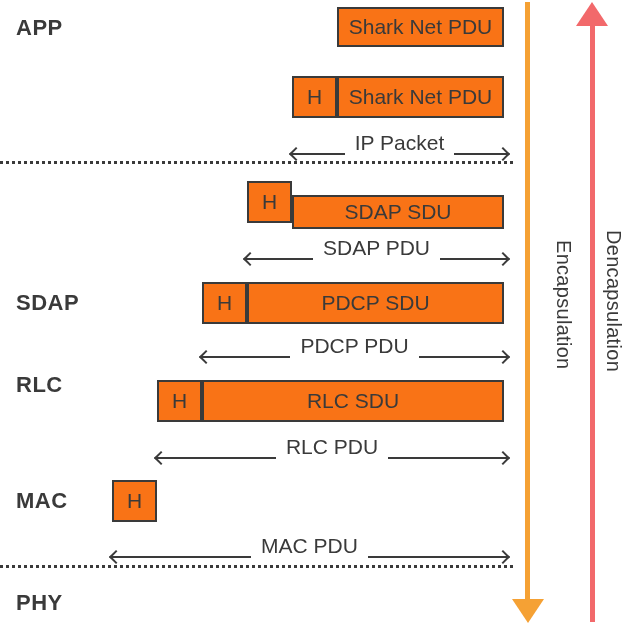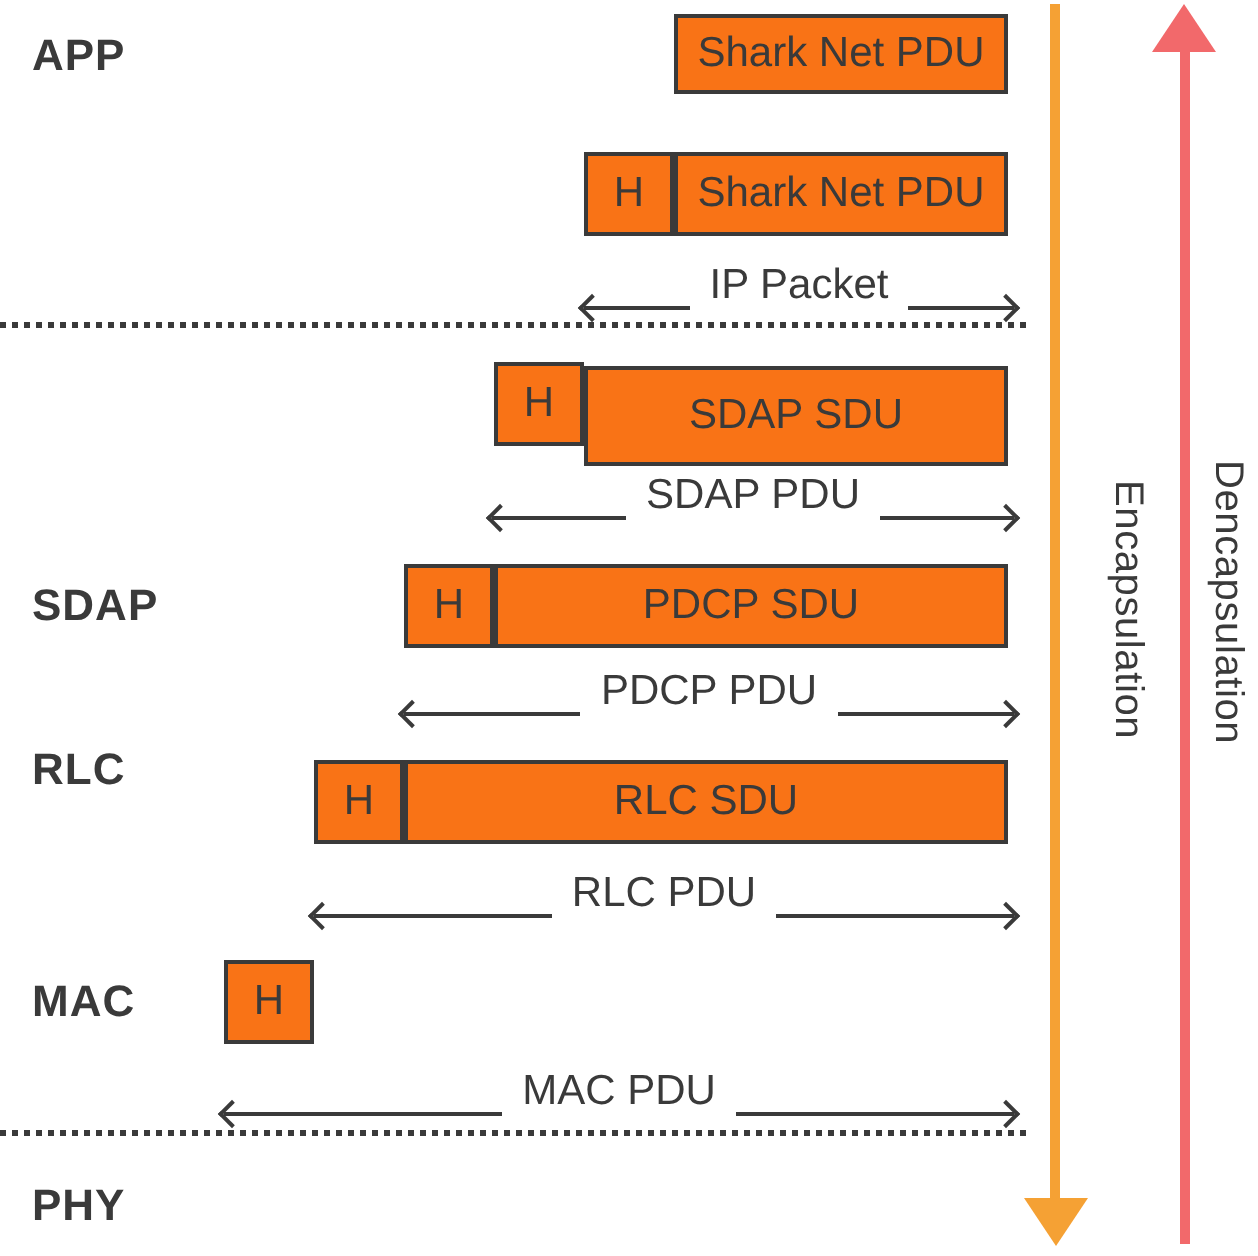--- a/index.html
+++ b/index.html
@@ -111,21 +111,21 @@
       </div>
     <span class="lbl">IP Packet</span>
     <div class="line">
         <span class="chev chev-right"></span>
       </div>
   </div>
 
   <div class="dotted" style="top:161px"></div>
 
   <div class="box" style="left:247px;top:181px;width:45px;height:42px">H</div>
-  <div class="box" style="left:292px;top:183px;width:212px;height:50px">SDAP SDU</div>
+  <div class="box" style="left:292px;top:195px;width:212px;height:34px">SDAP SDU</div>
   <div class="harrow" style="left:246px;top:230px;width:261px">
     <div class="line">
         <span class="chev chev-left"></span>
       </div>
     <span class="lbl">SDAP PDU</span>
     <div class="line">
         <span class="chev chev-right"></span>
       </div>
   </div>
 

